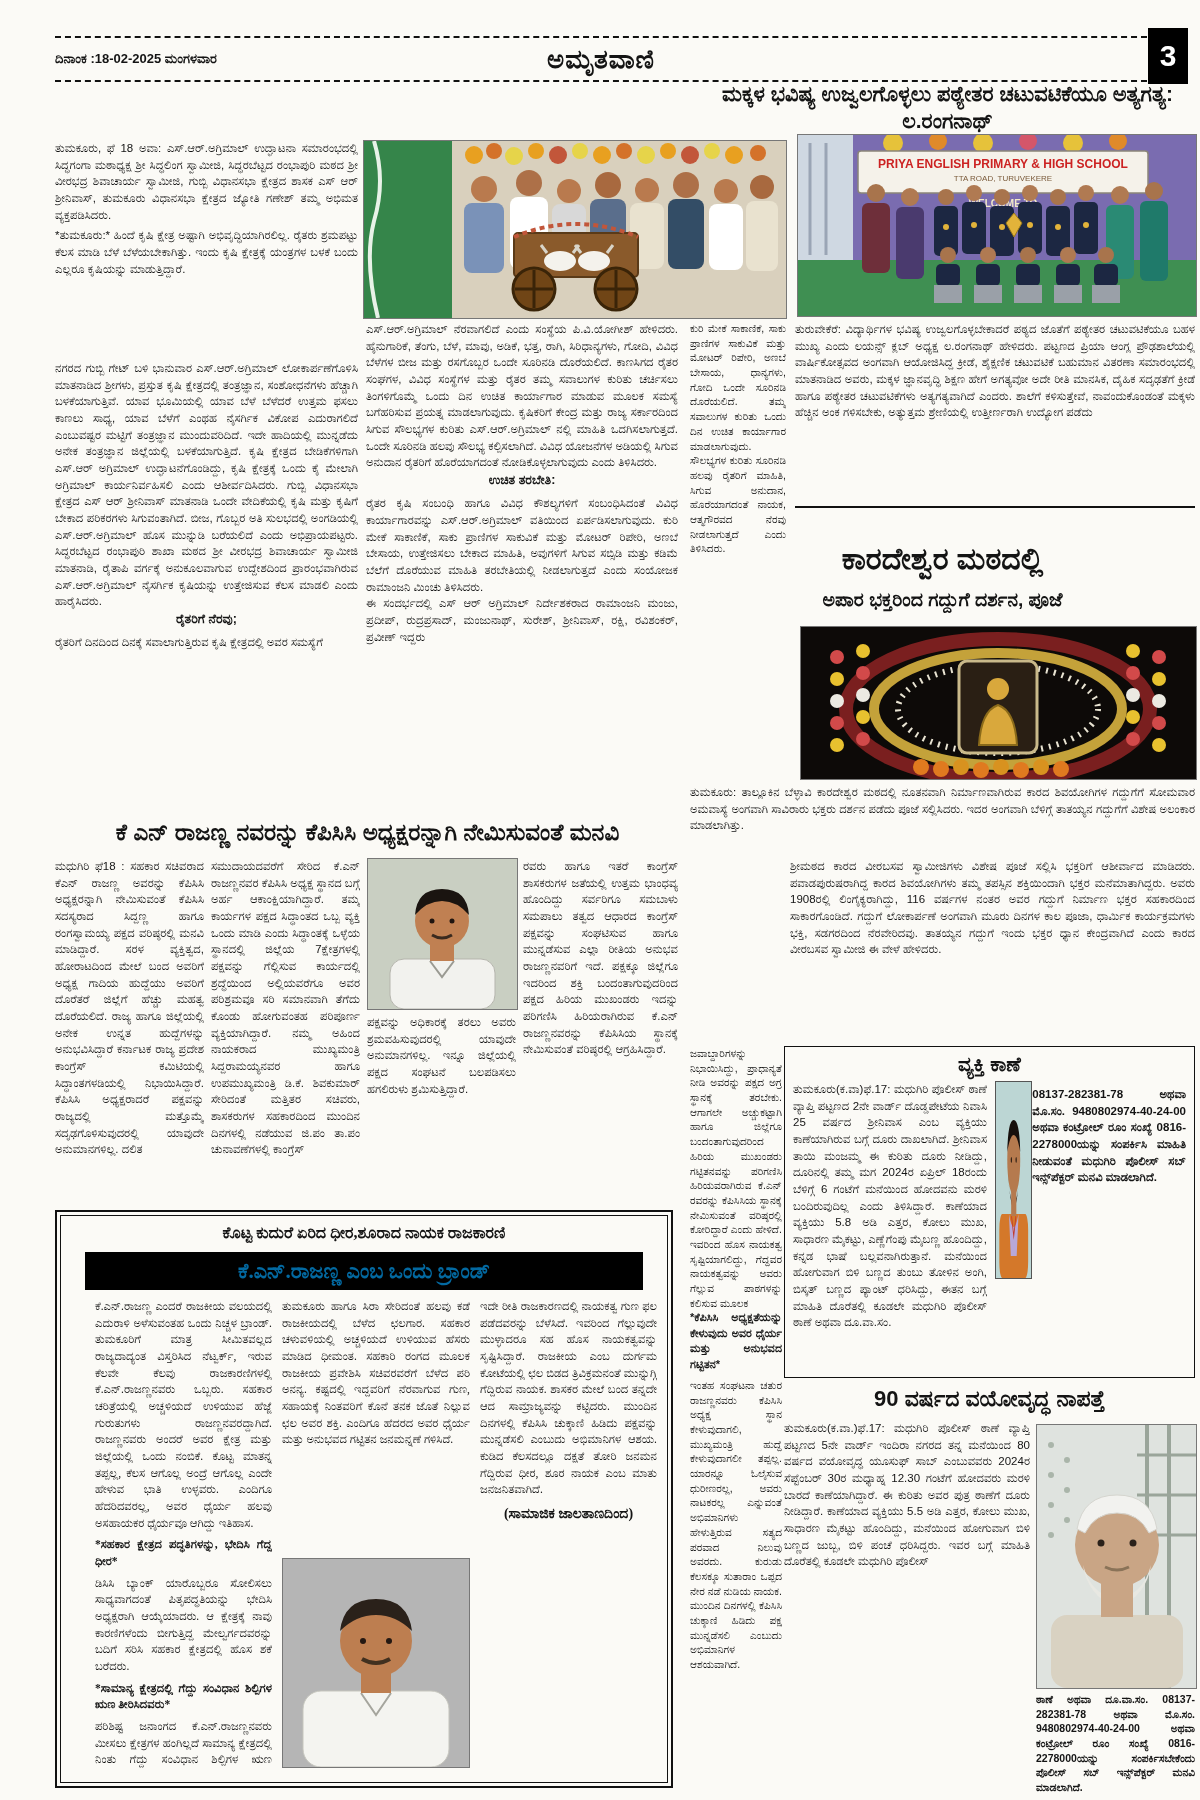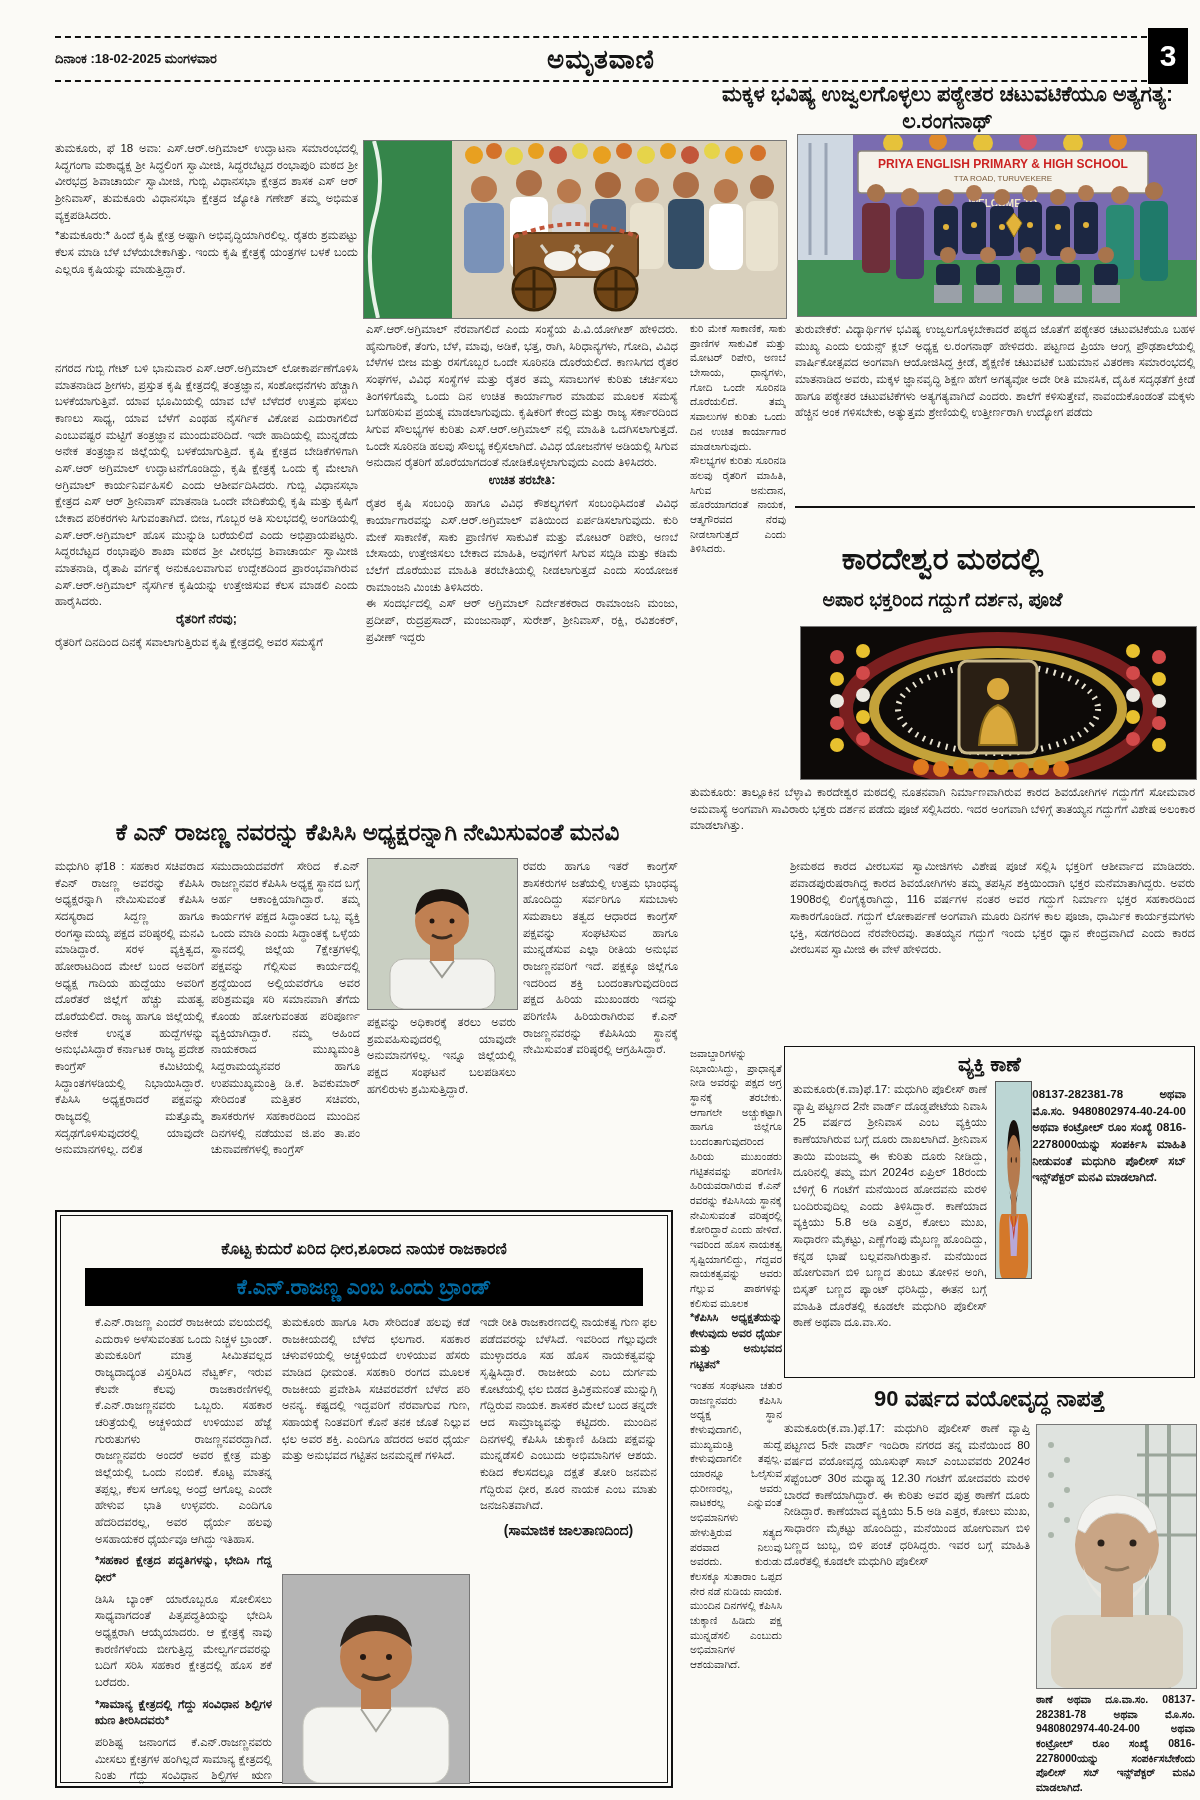--- a/index.html
+++ b/index.html
@@ -15,21 +15,21 @@
   .ph svg{display:block;width:100%;height:100%;}
   #hdr{left:55px;top:36px;width:1092px;height:42px;border-top:2px dashed #111;border-bottom:2px dashed #111;
        display:flex;align-items:center;}
   #hdr .date{font-size:13px;font-weight:bold;width:300px;}
   #hdr .mast{flex:1;text-align:center;font-size:26px;font-weight:bold;letter-spacing:1px;}
   #hdr .sp{width:300px;}
   #pgnum{left:1148px;top:28px;width:40px;height:56px;background:#000;color:#fff;font-size:30px;font-weight:bold;
          display:flex;align-items:center;justify-content:center;}
   .rule{border-top:2px solid #111;}
   .boxouter{border:2px solid #111;padding:3px;background:#fbfaf6;}
-  .boxinner{border:1px solid #111;height:100%;box-sizing:border-box;padding:24px 10px;}
+  .boxinner{border:1px solid #111;height:100%;box-sizing:border-box;padding:8px 10px;font-family:Liberation Serif, serif;}
   .blackbar{background:#000;color:#0369a1;font-weight:bold;font-size:21px;text-align:center;line-height:38px;height:38px;margin:4px 14px 8px 14px;}
   .credit{font-weight:bold;text-align:center;font-size:14px;margin-top:6px;}
   .mbox{border:1.5px solid #111;box-sizing:border-box;padding:6px 8px;background:#fbfaf6;}
   .stack>*{margin:0 0 6px 0;}
 </style>
 </head>
 <body>
 
 <div id="page">
 

